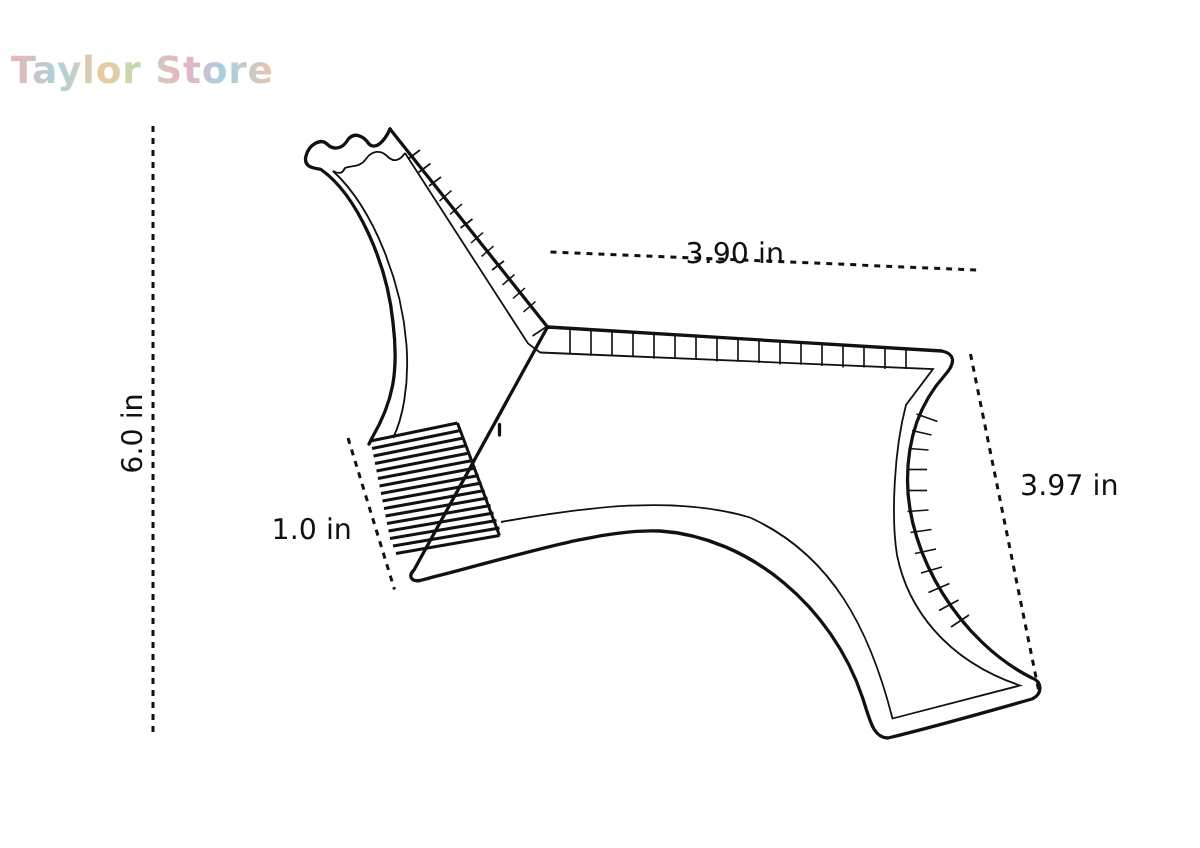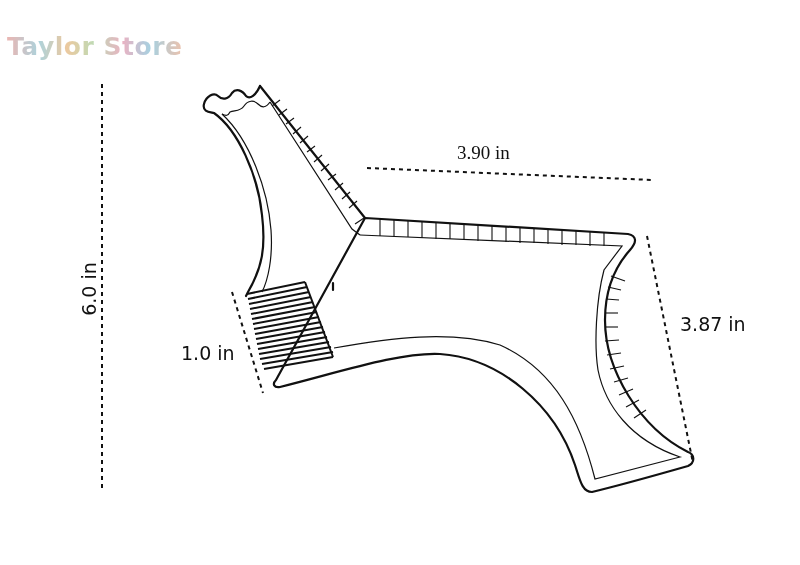--- a/index.html
+++ b/index.html
@@ -11,21 +11,21 @@
       background: linear-gradient(90deg, #e7a9a5 0%, #9fcbd6 18%, #e9c08f 34%, #b3d4a8 50%, #e6a6b9 66%, #98c9dc 82%, #e8b8a0 100%);
       -webkit-background-clip: text; background-clip: text; color: transparent;
       opacity: 0.85;
       margin-top: 20px;
     }
     svg.diagram { position: absolute; left: 0; top: 0; }
     .label {
       position: absolute; font-family: "DejaVu Sans", sans-serif; font-size: 19px; color: #111;
       white-space: nowrap;
     }
-    .lbl-width { left: 457px; top: 142px; font-family: Liberation Serif, serif; }
+    .lbl-width { left: 457px; top: 158px; }
     .lbl-height { left: 680px; top: 313px; }
     .lbl-comb { left: 181px; top: 342px; }
     .lbl-total { left: 62px; top: 278px; transform: rotate(-90deg); transform-origin: center; }
   </style>
 </head>
 <body>
 
 <div class="brand">Taylor Store</div>
 
 <svg class="diagram" width="800" height="565" viewBox="0 0 800 565" xmlns="http://www.w3.org/2000/svg">
@@ -138,15 +138,15 @@
     <line x1="258" y1="349" x2="327" y2="337"></line>
     <line x1="259" y1="354" x2="329" y2="342"></line>
     <line x1="260" y1="359" x2="331" y2="347"></line>
     <line x1="262" y1="364" x2="333" y2="352"></line>
     <line x1="264" y1="369" x2="333" y2="357"></line>
     <line x1="305" y1="282" x2="333" y2="357"></line>
   </g>
 </svg>
 
 <div class="label lbl-width">3.90 in</div>
-<div class="label lbl-height">3.87 in</div>
+<div class="label lbl-height">3.97 in</div>
 <div class="label lbl-comb">1.0 in</div>
 <div class="label lbl-total">6.0 in</div>
 
 </body></html>

